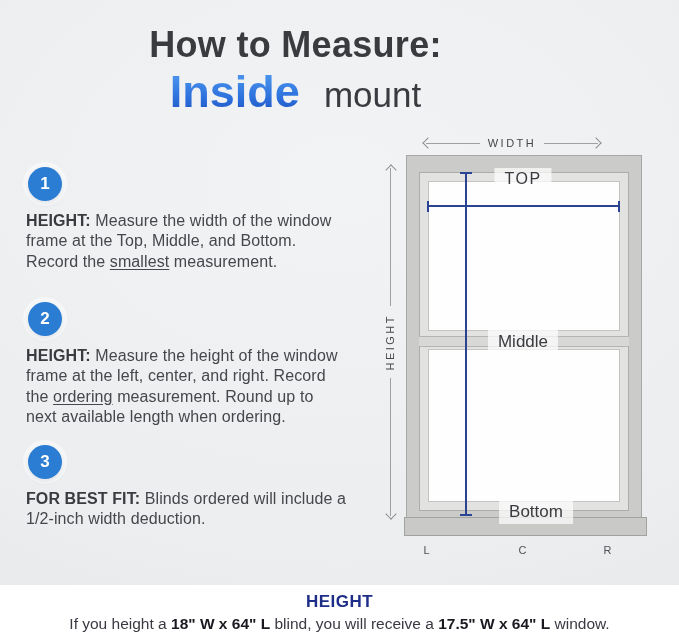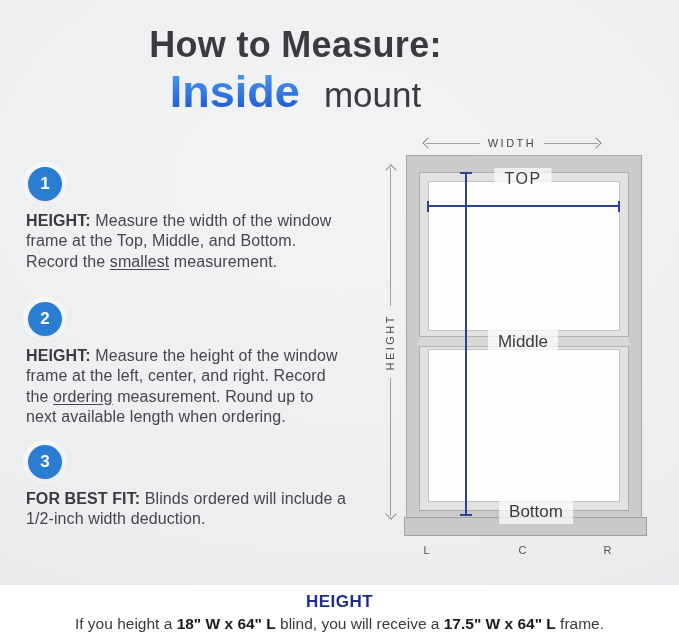--- a/index.html
+++ b/index.html
@@ -158,16 +158,16 @@
     <span class="chip chip-mid">Middle</span>
     <span class="chip chip-bot">Bottom</span>
 
     <span class="lcr" style="left:427px">L</span>
     <span class="lcr" style="left:523px">C</span>
     <span class="lcr" style="left:608px">R</span>
   </div>
 
   <footer class="example">
     <h2>HEIGHT</h2>
-    <p><span>If you height a </span><strong>18" W x 64" L</strong><span> blind, you will receive a </span><strong>17.5" W x 64" L</strong><span> frame.</span></p>
+    <p><span>If you height a </span><strong>18" W x 64" L</strong><span> blind, you will receive a </span><strong>17.5" W x 64" L</strong><span> window.</span></p>
   </footer>
 
 </div>
 
 </body></html>

